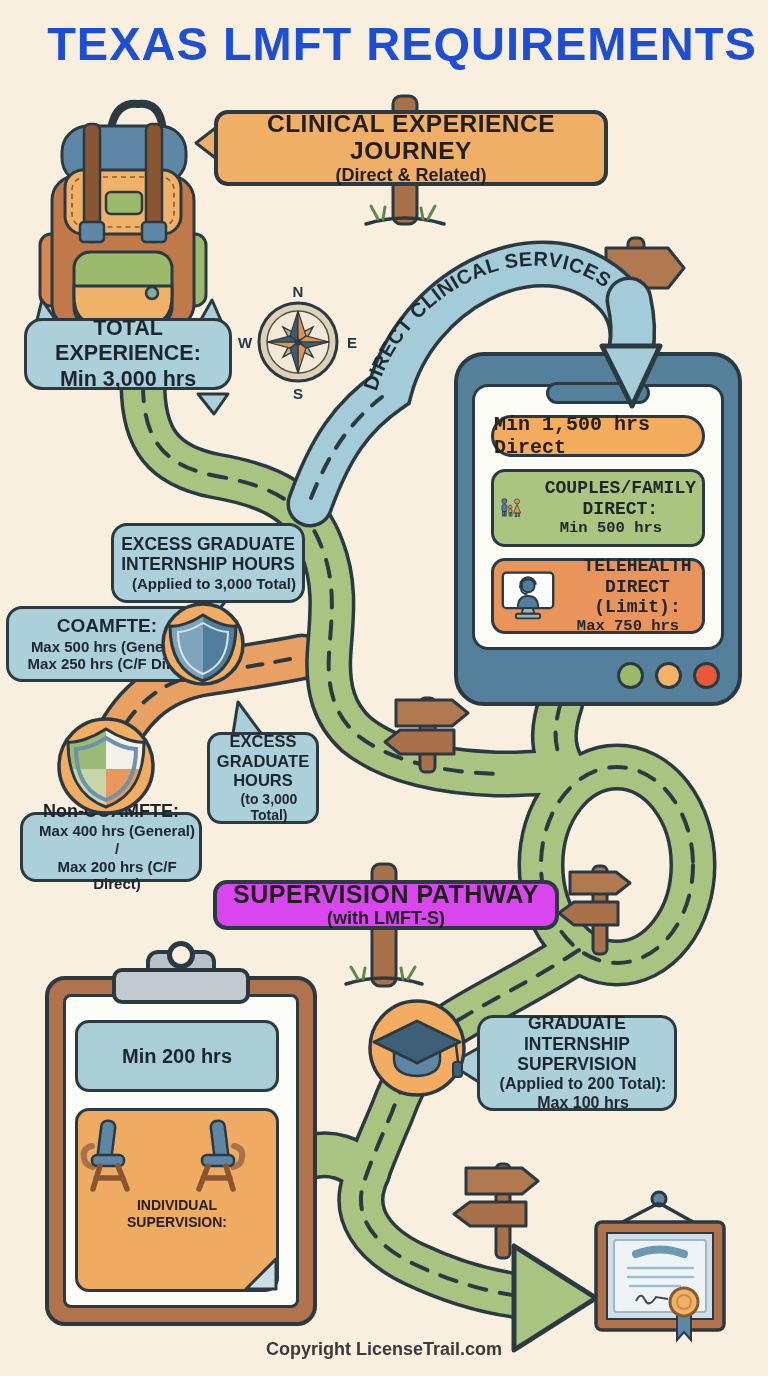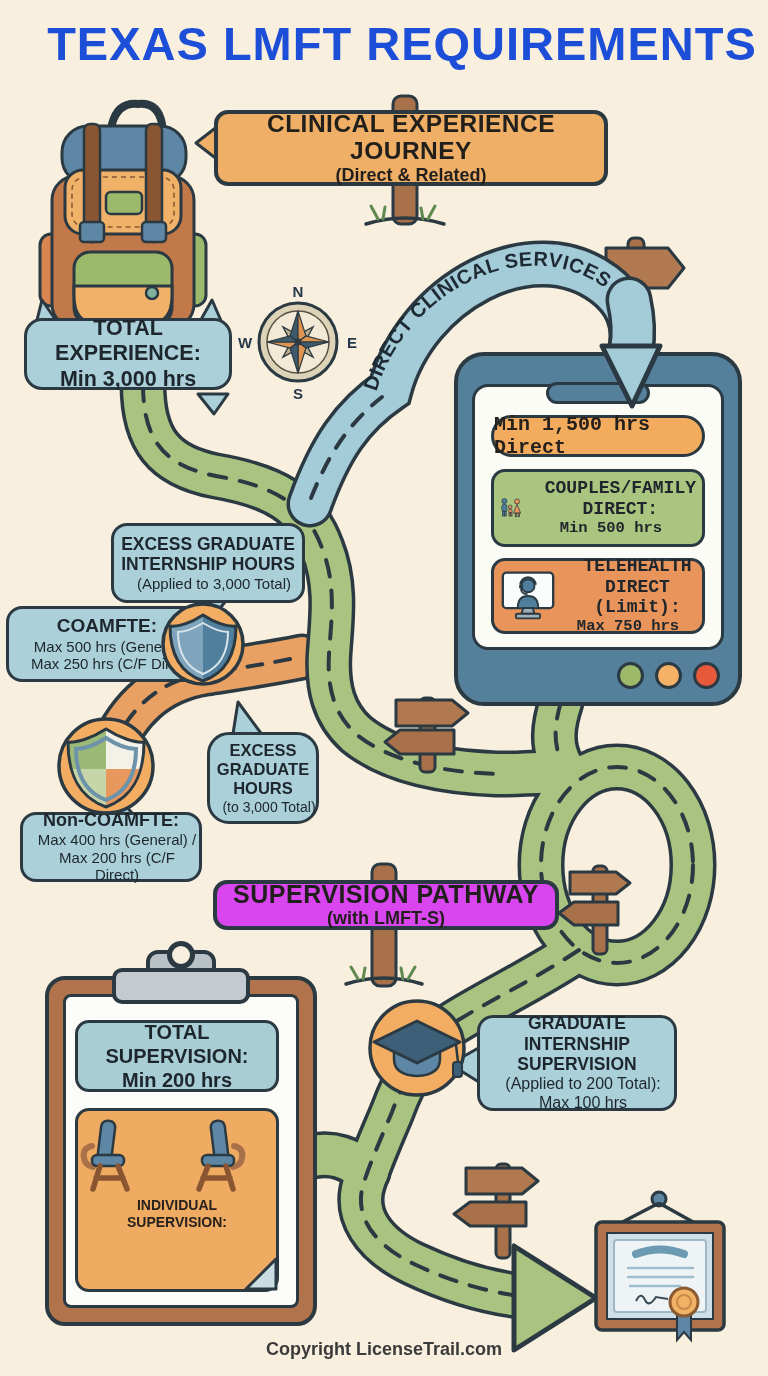--- a/index.html
+++ b/index.html
@@ -14,26 +14,26 @@
   #journey-sign{left:214px;top:110px;width:394px;height:76px;background:#f0af66;}
   #supervision-sign{left:213px;top:880px;width:346px;height:50px;background:#d946ef;text-align:center;}
   .sign-t1{font-size:24.5px;font-weight:800;letter-spacing:.5px;line-height:1.1;}
   .sign-t2{font-size:18px;font-weight:600;line-height:1.15;}
   .bubble{background:#abd0da;border:3.5px solid #2b3a42;border-radius:16px;text-align:center;
     display:flex;flex-direction:column;justify-content:center;color:#1d262c;box-sizing:border-box;line-height:1.18;}
   #co-total{left:24px;top:318px;width:208px;height:72px;border-radius:18px;}
   #co-total .b1{font-size:21.5px;font-weight:800;}
   #co-excess-intern{left:111px;top:523px;width:194px;height:80px;}
   #co-coamfte{left:6px;top:606px;width:202px;height:76px;align-items:center;}
-  #co-excess-grad{left:207px;top:732px;width:112px;height:92px;border-radius:22px;}
+  #co-excess-grad{left:207px;top:732px;width:112px;height:92px;border-radius:14px;}
   #co-noncoamfte{left:20px;top:812px;width:182px;height:70px;}
   #co-gradsup{left:477px;top:1015px;width:200px;height:96px;}
   .b-big{font-size:17.5px;font-weight:800;}
   .b-med{font-size:16.5px;font-weight:800;}
-  .b-sub{font-size:15px;font-weight:400;padding-left:12px;}
+  .b-sub{font-size:15px;font-weight:700;padding-left:12px;}
   #co-coamfte .b-t{font-size:19px;font-weight:800;}
   #co-noncoamfte .b-t{font-size:18px;font-weight:800;}
   #co-gradsup .b-sub{font-size:16px;}
   
   #tablet{left:454px;top:352px;width:288px;height:354px;background:#54809c;
     border:4px solid #2b3a42;border-radius:30px;box-sizing:border-box;font-family:Liberation Mono, monospace;}
   #tablet-screen{position:absolute;left:14px;right:14px;top:28px;height:266px;background:#fcfcf7;
     border:3.5px solid #2b3a42;border-radius:16px;box-sizing:border-box;}
   #tablet-slot{position:absolute;top:-5px;left:50%;transform:translateX(-50%);width:104px;height:22px;
     background:#54809c;border:3.5px solid #2b3a42;border-radius:12px;box-sizing:border-box;}
@@ -338,21 +338,20 @@
 </svg>
 
 <div id="clipboard" class="abs">
   <div id="clip-paper"></div>
 </div>
 <div id="clip-neck" class="abs"></div>
 <div id="clip-bar" class="abs"></div>
 <div id="clip-hole" class="abs"></div>
 
 <div id="cb-total" class="abs">
-  <span>TOTAL SUPERVISION:</span>
   <span>Min 200 hrs</span>
 </div>
 
 <div id="cb-indiv" class="abs">
   <svg width="170" height="82" viewBox="0 0 170 80" style="margin-top:4px">
     <g>
       <path d="M 14,30 q -10,2 -8,12 q 1,7 9,9" fill="none" stroke="#a9714a" stroke-width="6" stroke-linecap="round"></path>
       <g transform="translate(24,4) rotate(7)">
             <rect x="0" y="0" width="14" height="40" rx="6" fill="#5d87a5" stroke="#2b3a42" stroke-width="2.5"></rect>
           </g>

